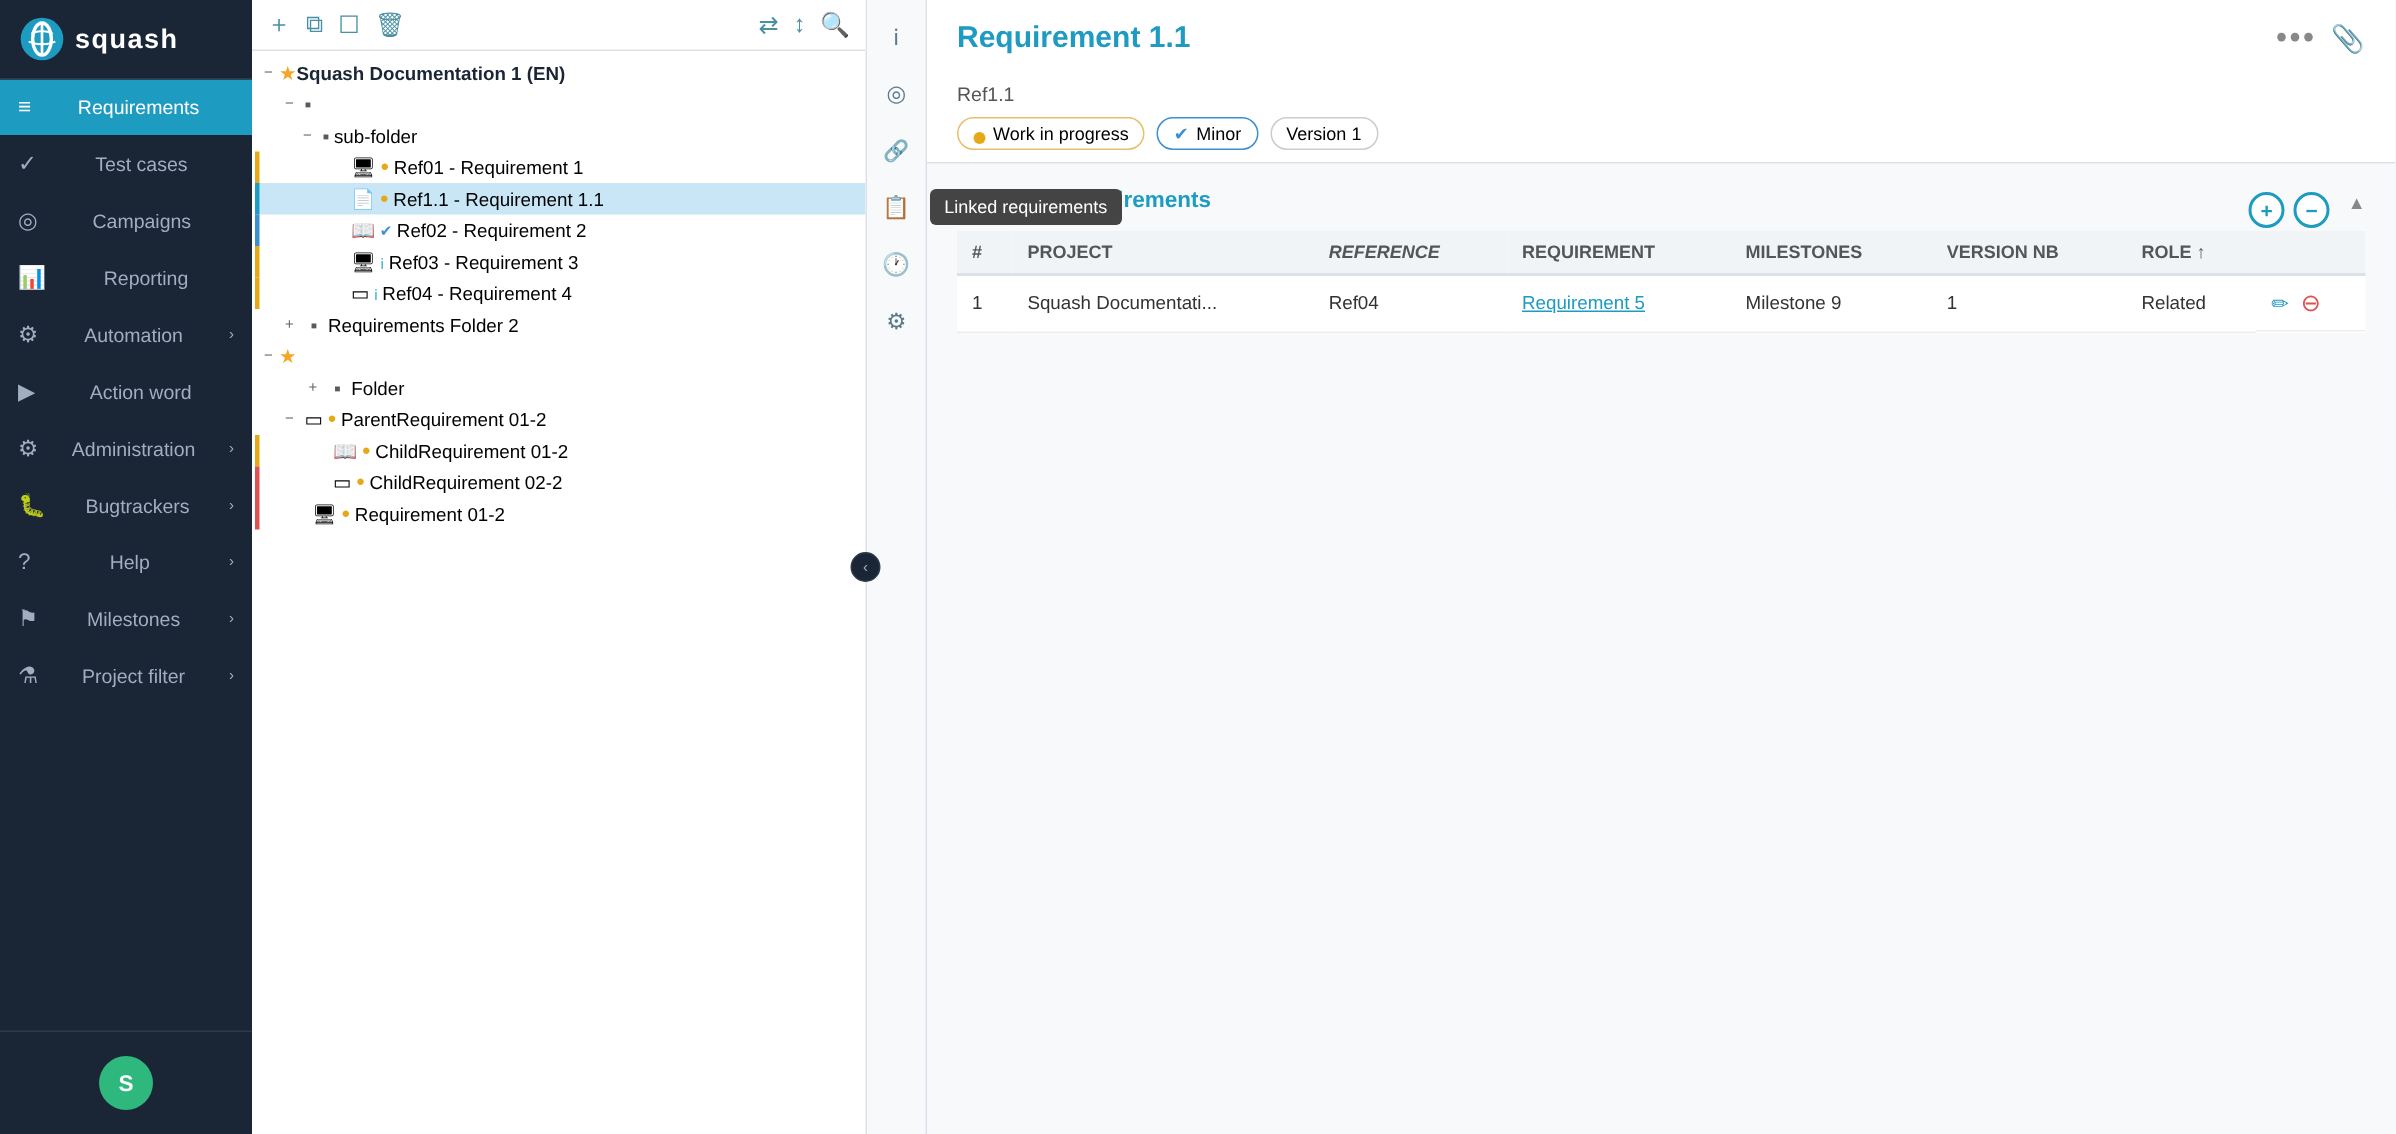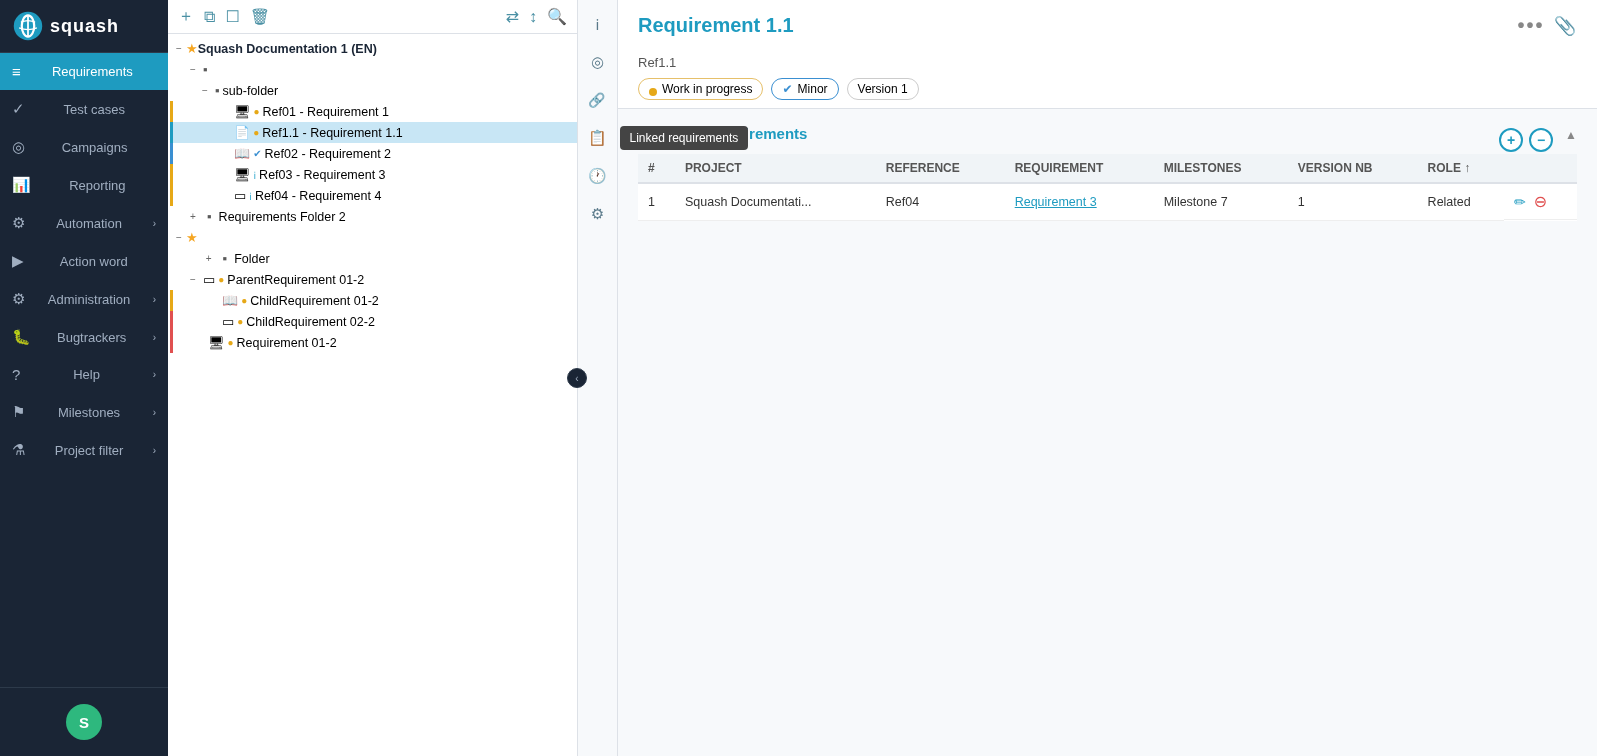--- a/index.html
+++ b/index.html
@@ -550,35 +550,35 @@
           <div class="section-action-btn">−</div>
           <span style="margin-left:6px; color:#888; font-size:12px; cursor:pointer;">▲</span>
         </div>
       </div>
 
       <table class="req-table">
         <thead>
           <tr>
             <th>#</th>
             <th style="cursor:pointer;">PROJECT</th>
-            <th style="cursor:pointer;">REFERENCE</th>
+            <th style="cursor:pointer;font-style:italic;">REFERENCE</th>
             <th style="cursor:pointer;">REQUIREMENT</th>
             <th style="cursor:pointer;">MILESTONES</th>
             <th style="cursor:pointer;">VERSION NB</th>
             <th style="cursor:pointer;">ROLE ↑</th>
             <th></th>
           </tr>
         </thead>
         <tbody>
           <tr>
             <td>1</td>
             <td>Squash Documentati...</td>
             <td>Ref04</td>
-            <td><a class="req-link">Requirement 3</a></td>
-            <td>Milestone 7</td>
+            <td><a class="req-link">Requirement 5</a></td>
+            <td>Milestone 9</td>
             <td>1</td>
             <td>Related</td>
             <td style="display:flex; gap:8px; align-items:center; padding-top:8px;">
               <span class="row-action">✏</span>
               <span class="row-remove">⊖</span>
             </td>
           </tr>
         </tbody>
       </table>
     </div>

